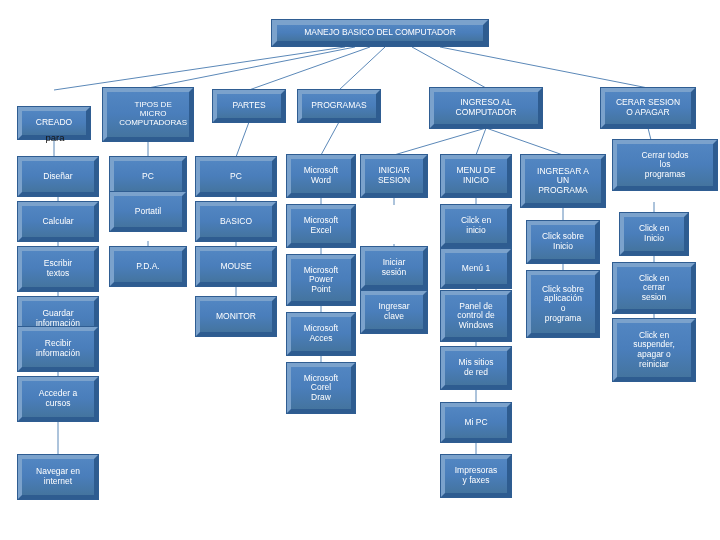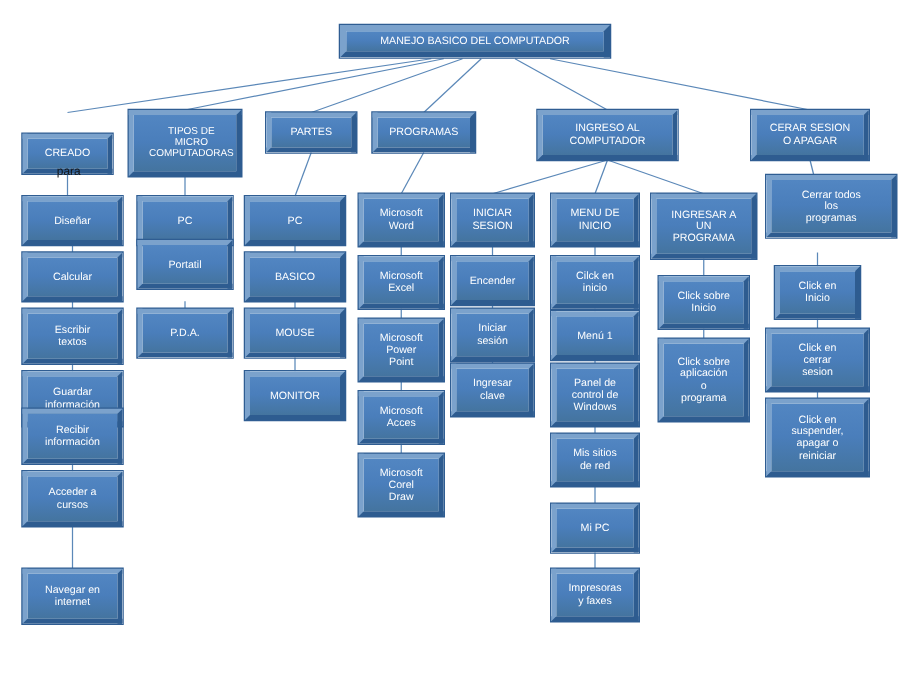--- a/index.html
+++ b/index.html
@@ -194,23 +194,20 @@
 Draw</span>
     </div>
     <div class="node" style="left: 430px; top: 88px; width: 112px; height: 40px; font-size: 8.5px;">
       <span class="label">INGRESO AL
 COMPUTADOR</span>
     </div>
     <div class="node" style="left: 361px; top: 155px; width: 66px; height: 42px; font-size: 8.5px;">
       <span class="label">INICIAR
 SESION</span>
     </div>
-    <div class="node" style="left: 361px; top: 205px; width: 66px; height: 39px; font-size: 8.5px;">
-      <span class="label">Encender</span>
-    </div>
     <div class="node" style="left: 361px; top: 247px; width: 66px; height: 42px; font-size: 8.5px;">
       <span class="label">Iniciar
 sesión</span>
     </div>
     <div class="node" style="left: 361px; top: 291px; width: 66px; height: 42px; font-size: 8.5px;">
       <span class="label">Ingresar
 clave</span>
     </div>
     <div class="node" style="left: 441px; top: 155px; width: 70px; height: 42px; font-size: 8.5px;">
       <span class="label">MENU DE

